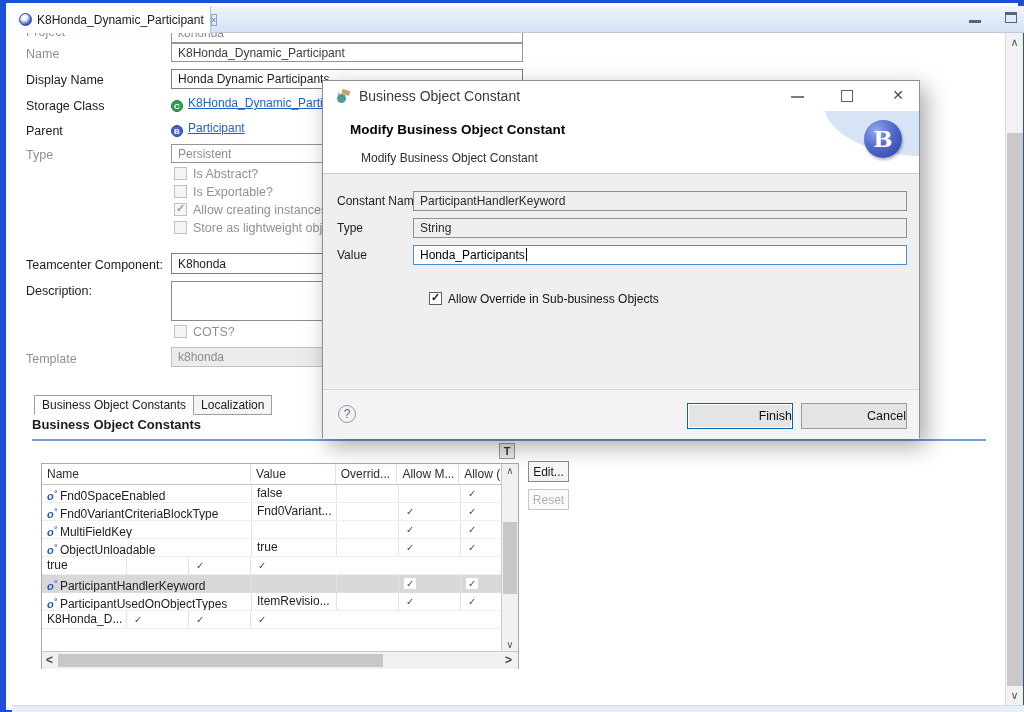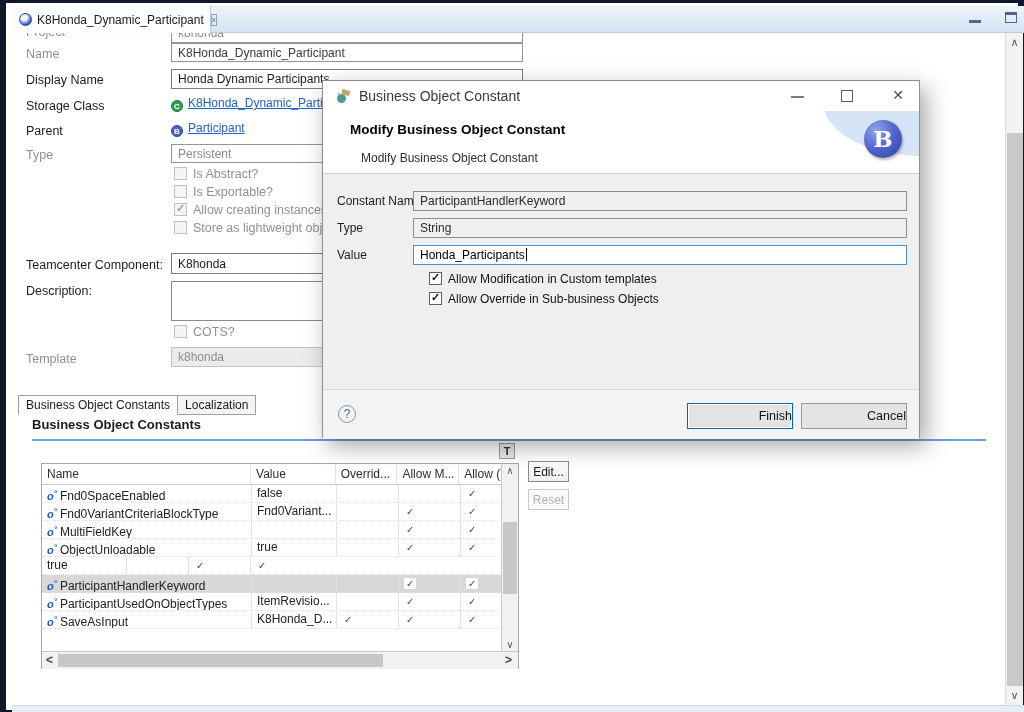--- a/index.html
+++ b/index.html
@@ -1,18 +1,18 @@
 <!DOCTYPE html>
 <html><head>
 <meta charset="utf-8">
 <style>
   * { margin:0; padding:0; box-sizing:border-box; }
   html,body { background:#000; }
   #screen {
-    position:relative; width:1024px; height:712px; background:#0f172a;
+    position:relative; width:1024px; height:712px; background:#1d4ed8;
     font-family:"Liberation Sans", sans-serif; font-size:12px; color:#222;
     overflow:hidden;
   }
   .abs { position:absolute; }
 
   
   .window { left:6px; top:3px; width:1012px; height:707px; background:#fff; }
   .tabbar { left:6px; top:3px; width:1012px; height:27px;
     background:linear-gradient(#eef4fb,#d5e3f5); border-bottom:1px solid #bccadd; }
   .tab { left:6px; top:3px; width:199px; height:27px; background:#fcfdfe;
@@ -205,21 +205,21 @@
     <span class="abs flabel" style="left:20px;top:281px;">Description:</span>
     <textarea class="desc" style="left: 165px; top: 278px; width: 352px; height: 40px;" value=""></textarea>
 
     <div class="abs" style="left:168px;top:322px;">
       <span class="cb gray-box"></span><span class="flabel dim">COTS?</span>
     </div>
 
     <span class="abs flabel dim" style="left:20px;top:349px;">Template</span>
     <div class="abs input disabled" style="left:165px;top:344px;width:352px;height:20px;">k8honda</div>
 
-    <div class="abs" style="left:12px;top:392px;">
+    <div class="abs" style="left:28px;top:392px;">
       <span class="sec-tab active">Business Object Constants</span><span class="sec-tab inactive">Localization</span>
     </div>
     <span class="abs sec-title" style="left:26px;top:414px;">Business Object Constants</span>
     <div class="abs blue-rule" style="left:26px;top:436px;width:954px;"></div>
     <div class="abs filter-btn" style="left:493px;top:440px;">T</div>
 
     <div class="abs ctable">
       <div class="thead">
         <div class="cell c0">Name</div>
         <div class="cell c1">Value</div>
@@ -278,21 +278,20 @@
 
           <div class="trow">
             <div class="cell c0"><span class="cicon"></span><span>ParticipantUsedOnObjectTypes</span></div>
             <div class="cell c1">ItemRevisio...</div>
             <div class="cell c2"><span class="check"></span></div>
             <div class="cell c3"><span class="check">✓</span></div>
             <div class="cell c4"><span class="check">✓</span></div>
           </div>
 
           <div class="trow">
-            <div class="cell c0"><span class="cicon"></span><span>SaveAsInput</span></div>
             <div class="cell c1">K8Honda_D...</div>
             <div class="cell c2"><span class="check">✓</span></div>
             <div class="cell c3"><span class="check">✓</span></div>
             <div class="cell c4"><span class="check">✓</span></div>
           </div>
         </div>
       <div class="vstrip">
         <span class="up"></span>
         <span class="thumb"></span>
         <span class="down"></span>
@@ -331,23 +330,20 @@
     <div class="dlg-content">
       <span class="dlg-label" style="top:20px;">Constant Name</span>
       <div class="dlg-input ro" style="top:17px;">ParticipantHandlerKeyword</div>
 
       <span class="dlg-label" style="top:47px;">Type</span>
       <div class="dlg-input ro" style="top:44px;">String</div>
 
       <span class="dlg-label" style="top:74px;">Value</span>
       <div class="dlg-input focus" style="top:71px;"><span>Honda_Participants</span><span class="caret"></span></div>
 
-      <div class="dlg-cb-row" style="top:98px;">
-        <span class="cb checked"></span><span>Allow Modification in Custom templates</span>
-      </div>
       <div class="dlg-cb-row" style="top:118px;">
         <span class="cb checked"></span><span>Allow Override in Sub-business Objects</span>
       </div>
     </div>
 
     <div class="dlg-footer">
       <span class="help-circ">?</span>
       <div class="dlg-btn default">Finish</div>
       <div class="dlg-btn cancel">Cancel</div>
     </div>

